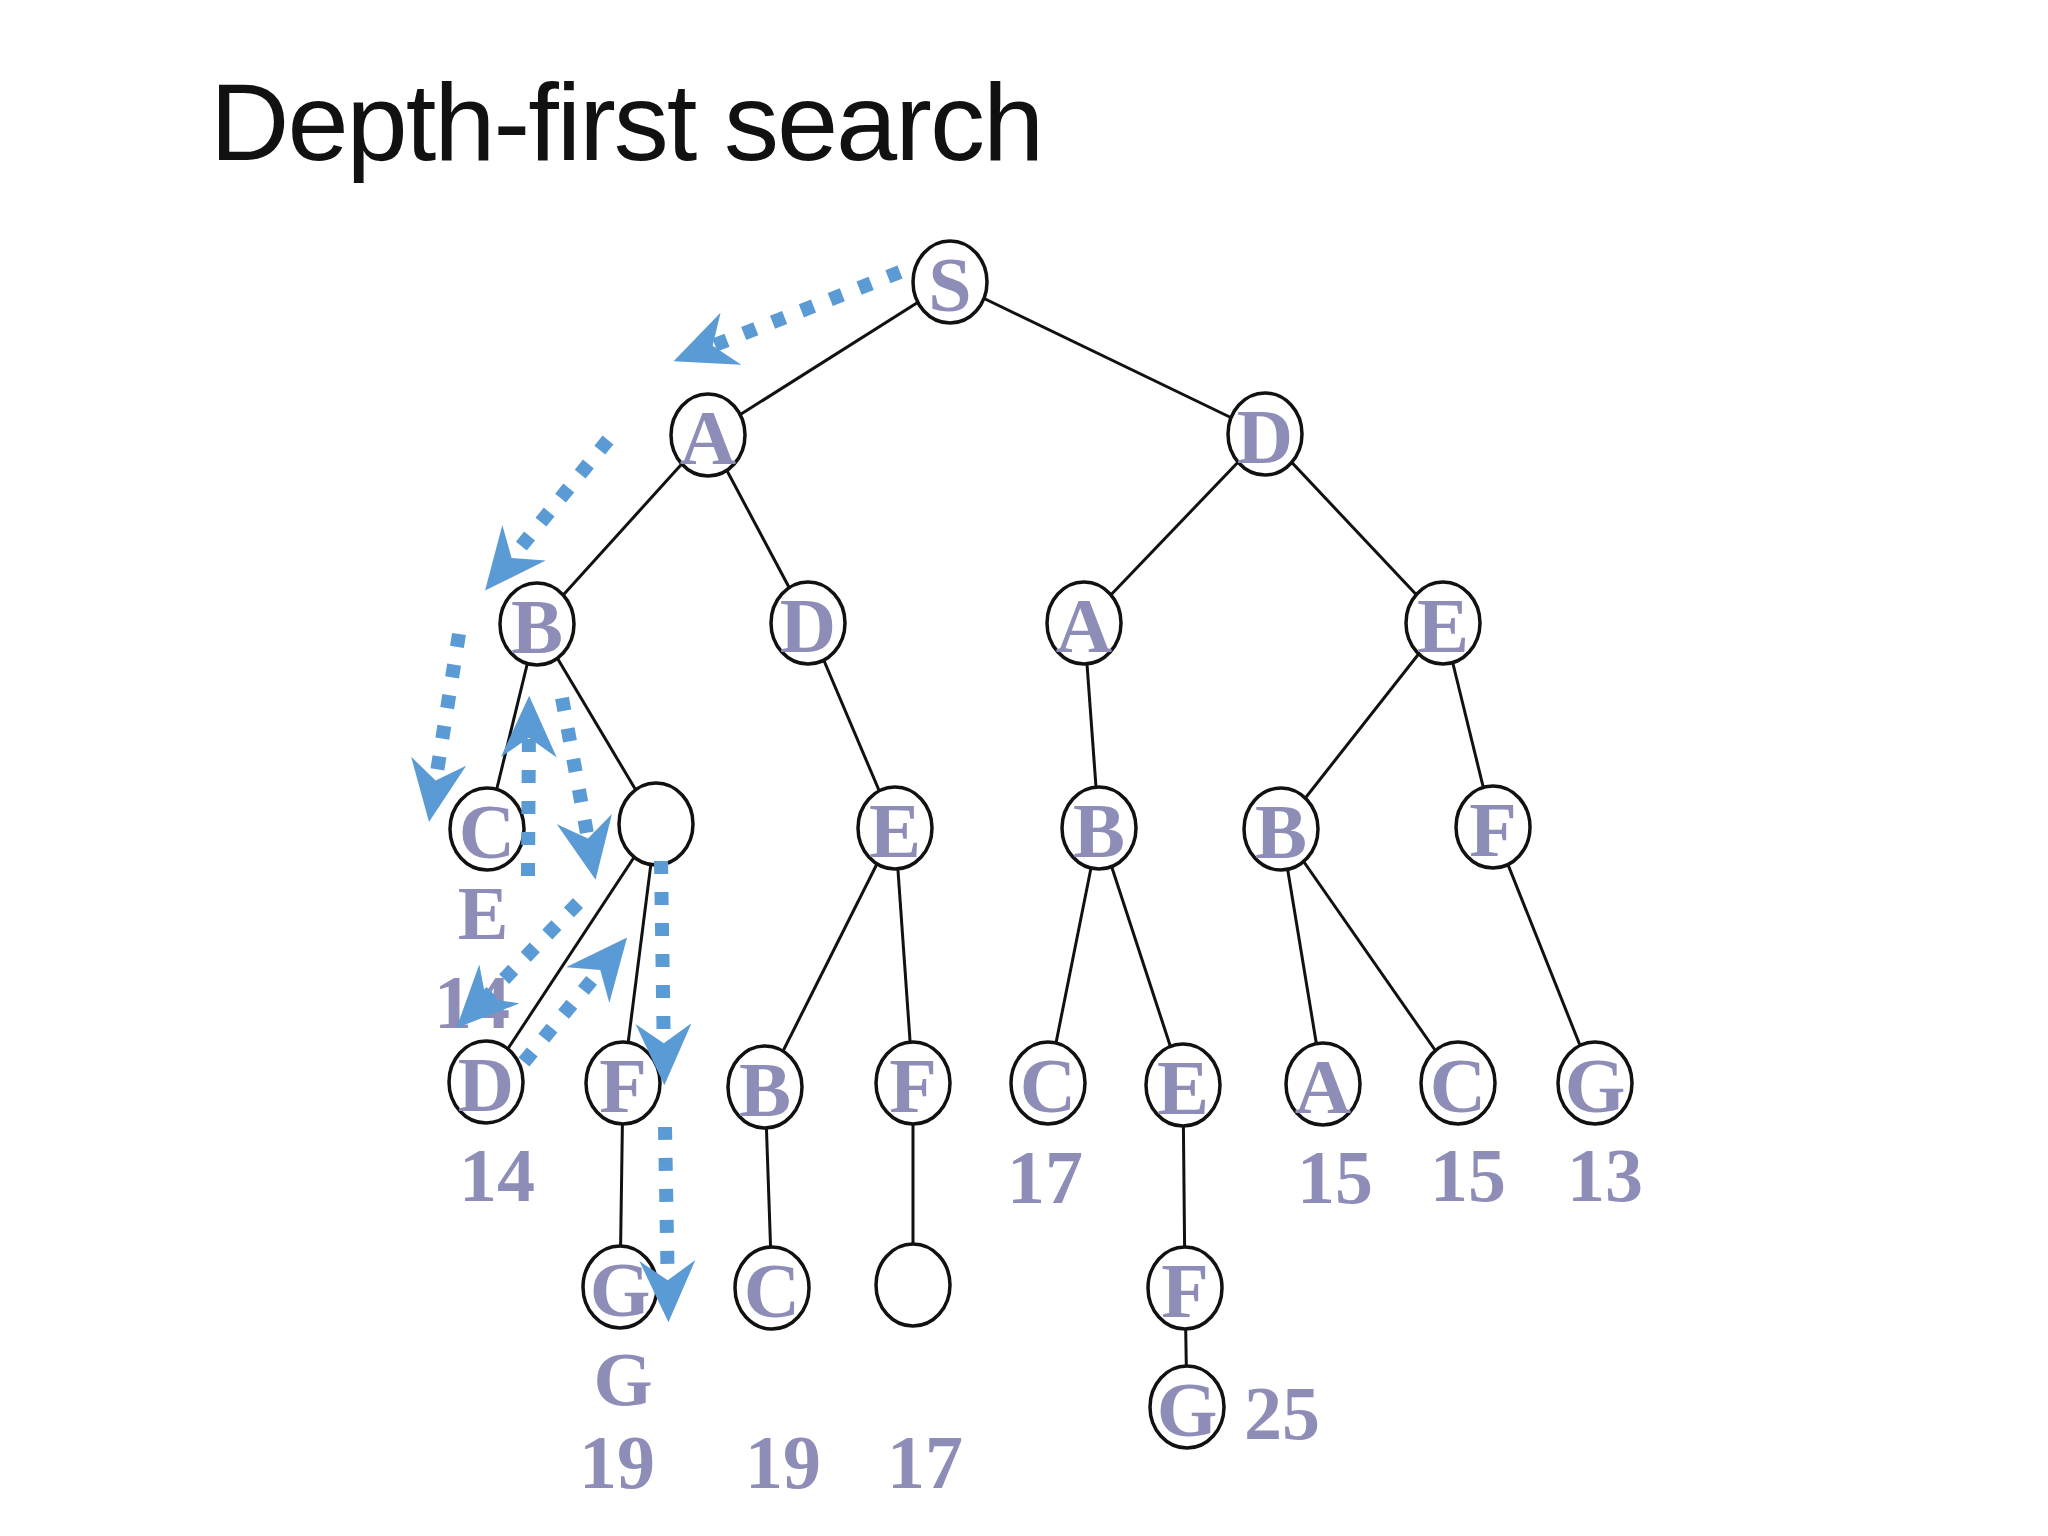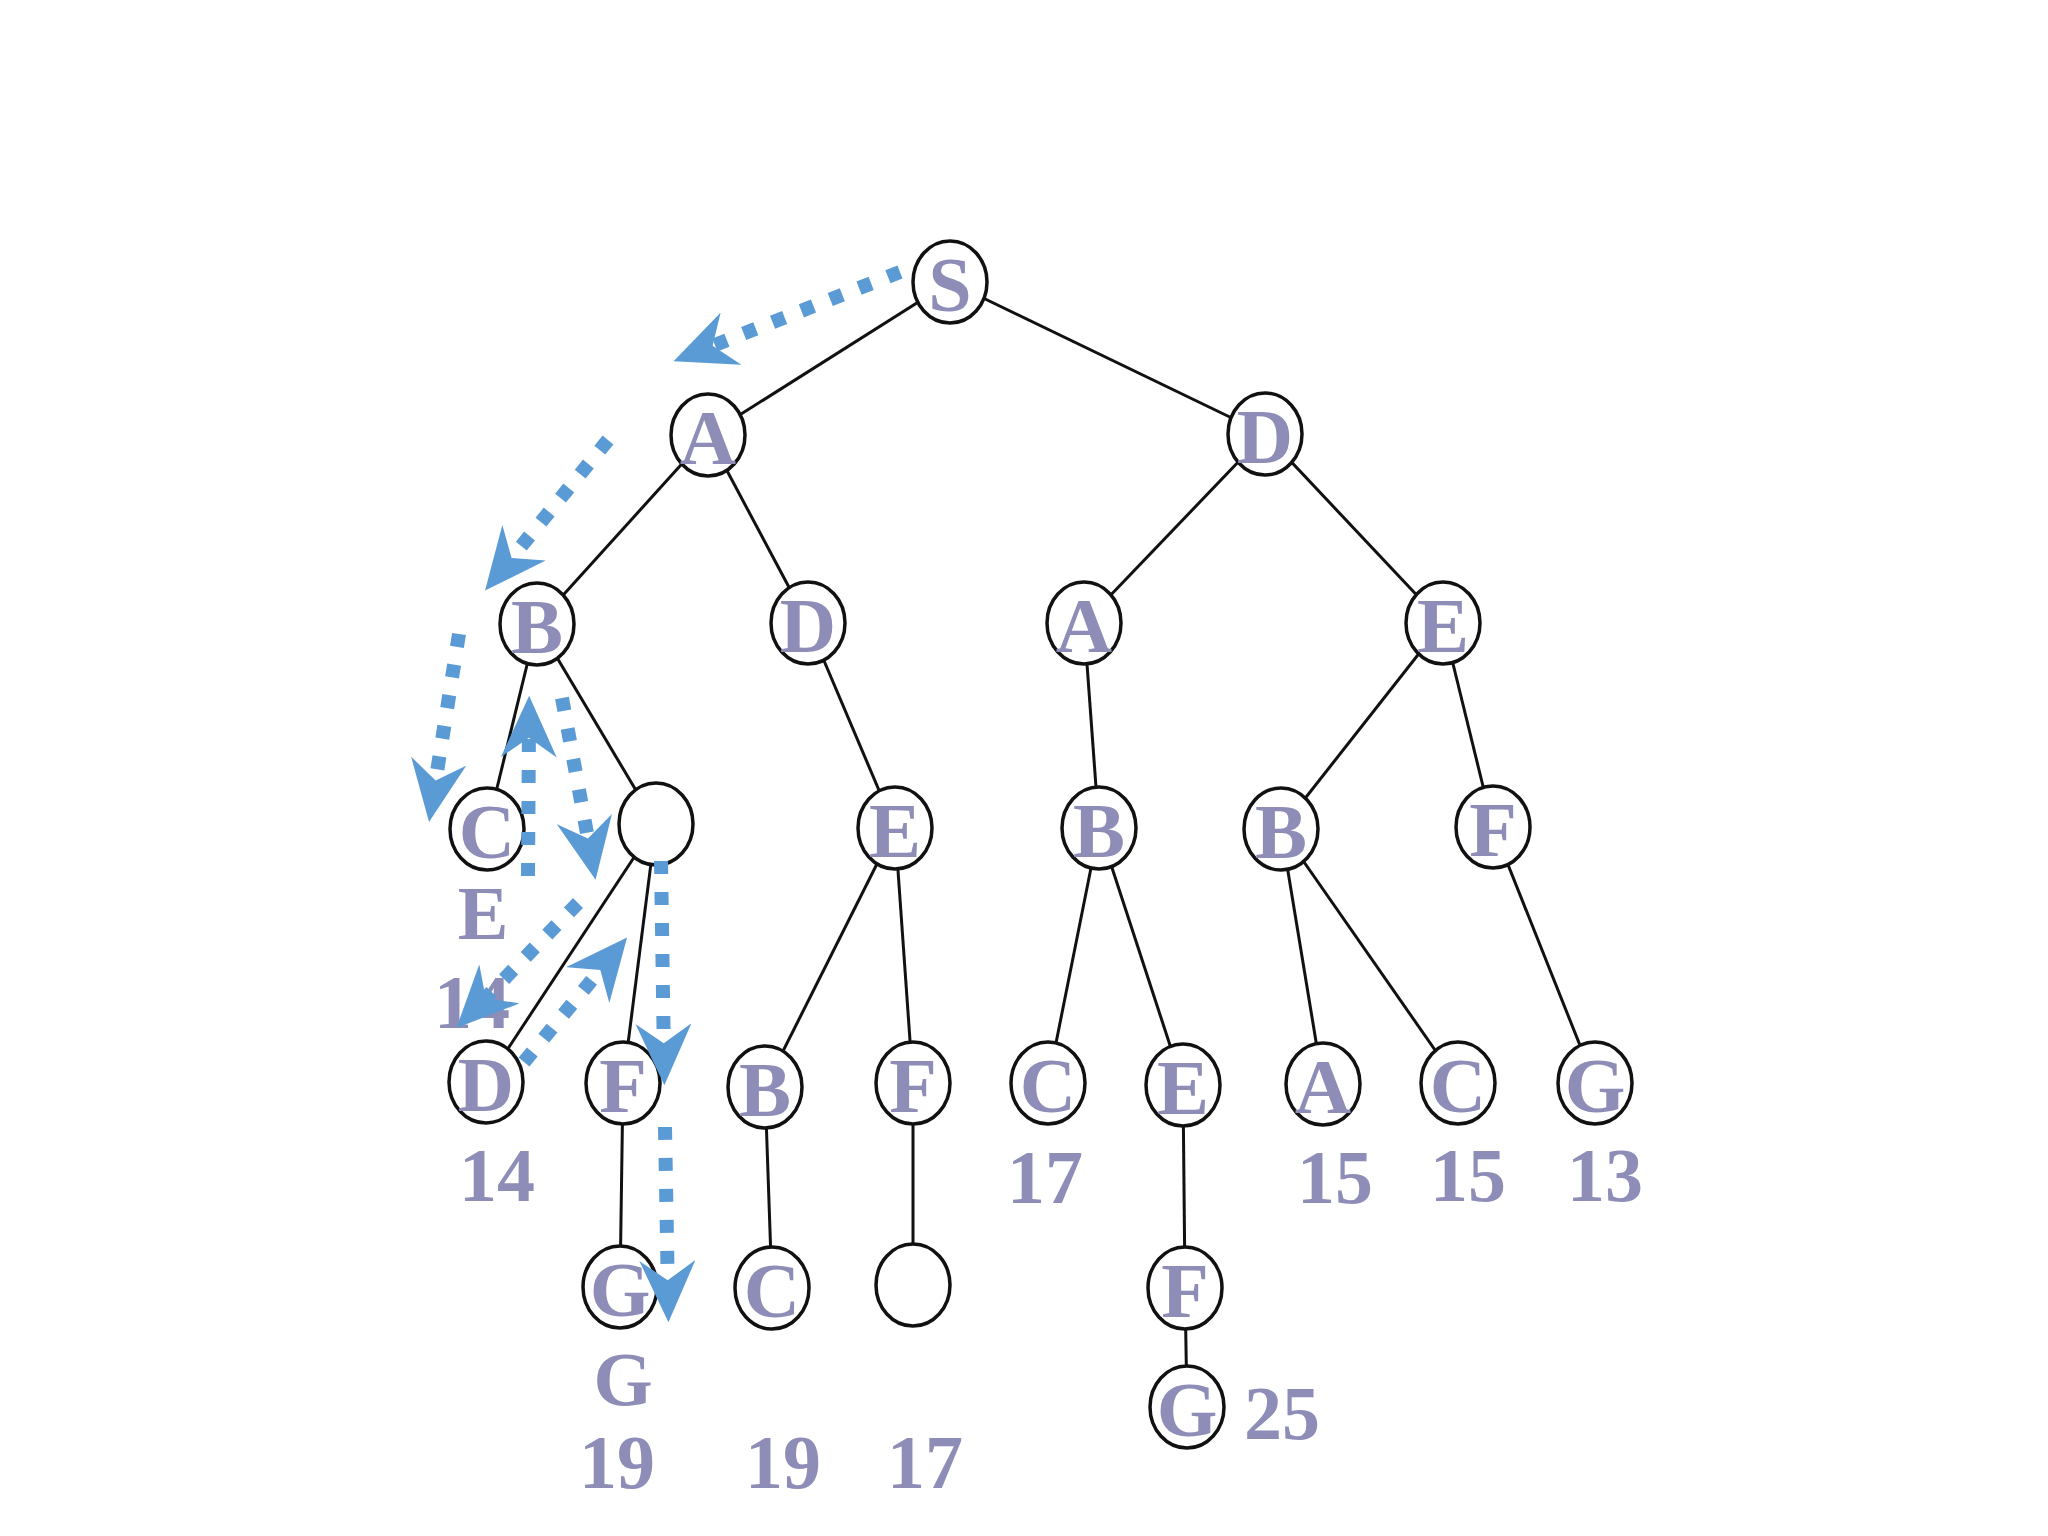--- a/index.html
+++ b/index.html
@@ -25,20 +25,21 @@
   #tree-svg { position: absolute; left: 0; top: 0; }
   .node-letter, .cost-label {
     font-family: "Liberation Serif", serif;
     font-weight: bold;
   }
 </style>
 </head>
 <body>
 
 <div id="slide">
+  <div id="slide-title" style="color: rgb(17, 17, 17);">Depth-first search</div>
 
   <svg id="tree-svg" width="2048" height="1536" viewBox="0 0 2048 1536">
     <defs>
       <marker id="arrowhead" markerUnits="strokeWidth" markerWidth="4.4" markerHeight="4" refX="2.6" refY="2" orient="auto" viewBox="0 0 4.4 4">
         <path id="arrowhead-path" d="M0,0 L4.4,2 L0,4 L1.4,2 Z" fill="#5b9bd5"></path>
       </marker>
     </defs>
     <g id="edges-layer">
         <line x1="950" y1="282" x2="708" y2="435" stroke="#111111" stroke-width="3"></line>
         <line x1="950" y1="282" x2="1265" y2="434" stroke="#111111" stroke-width="3"></line>

